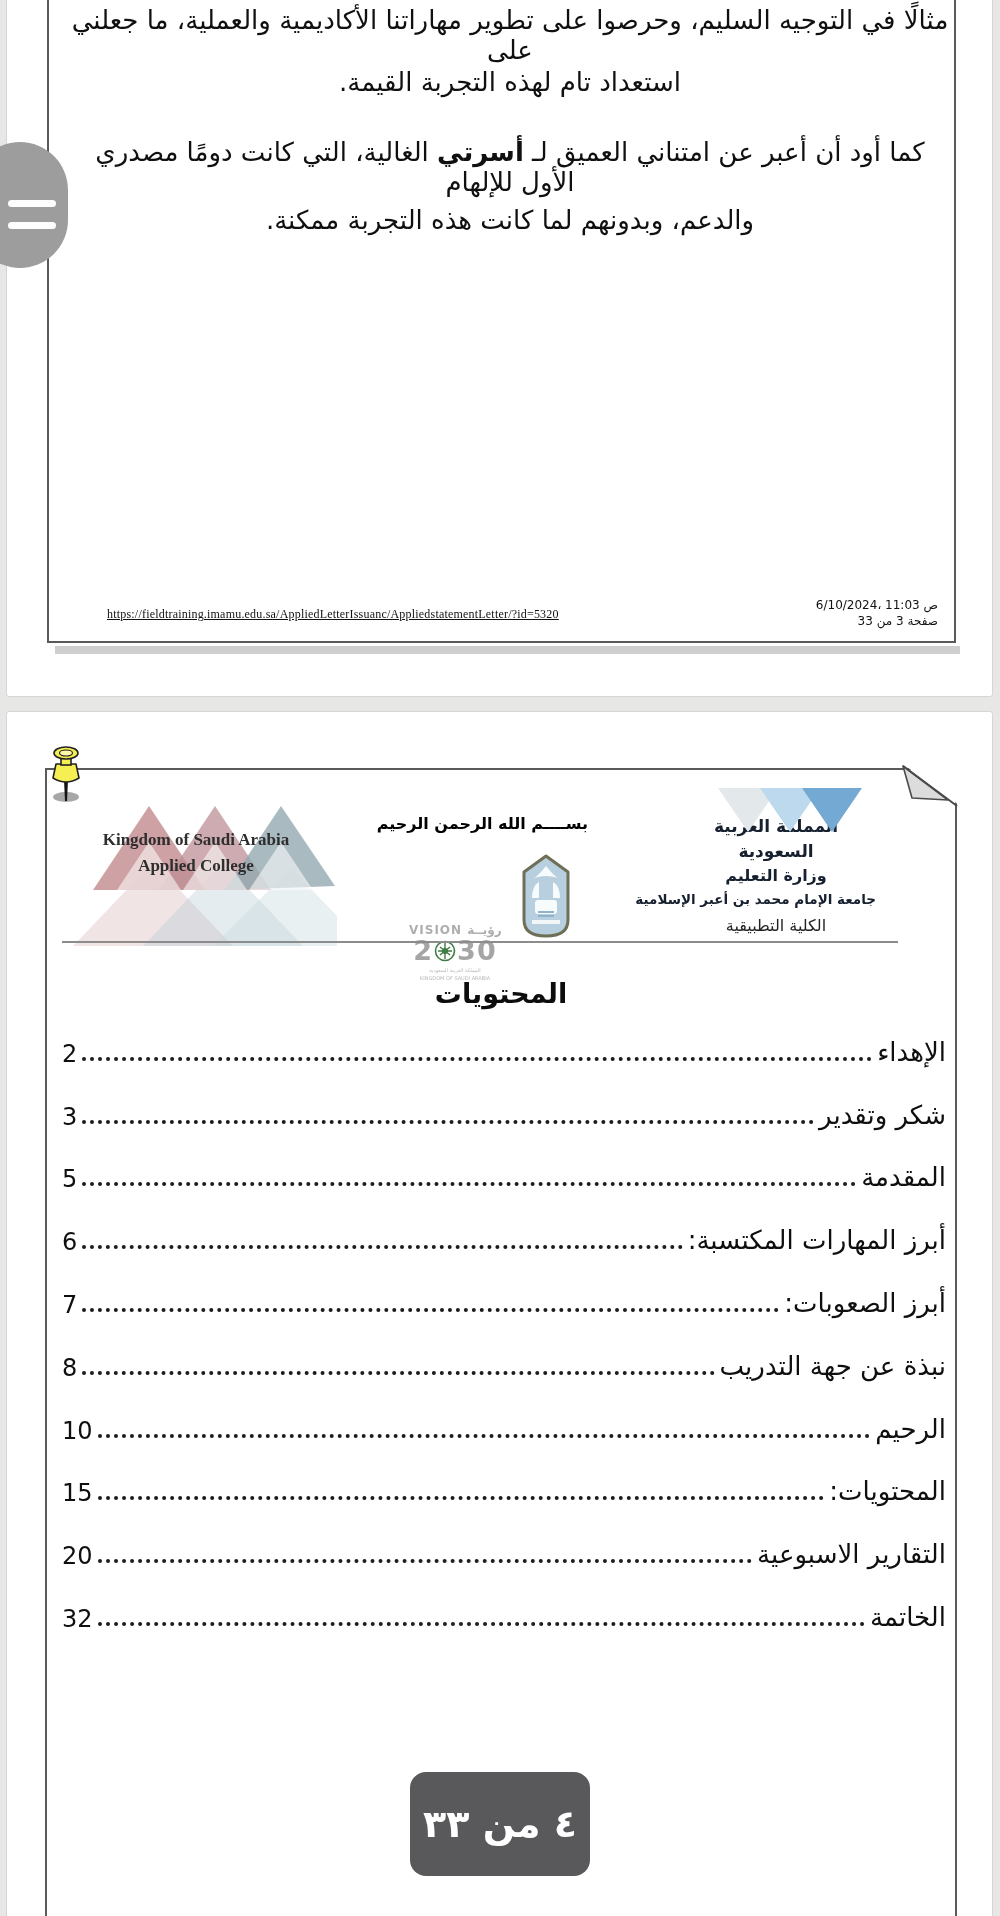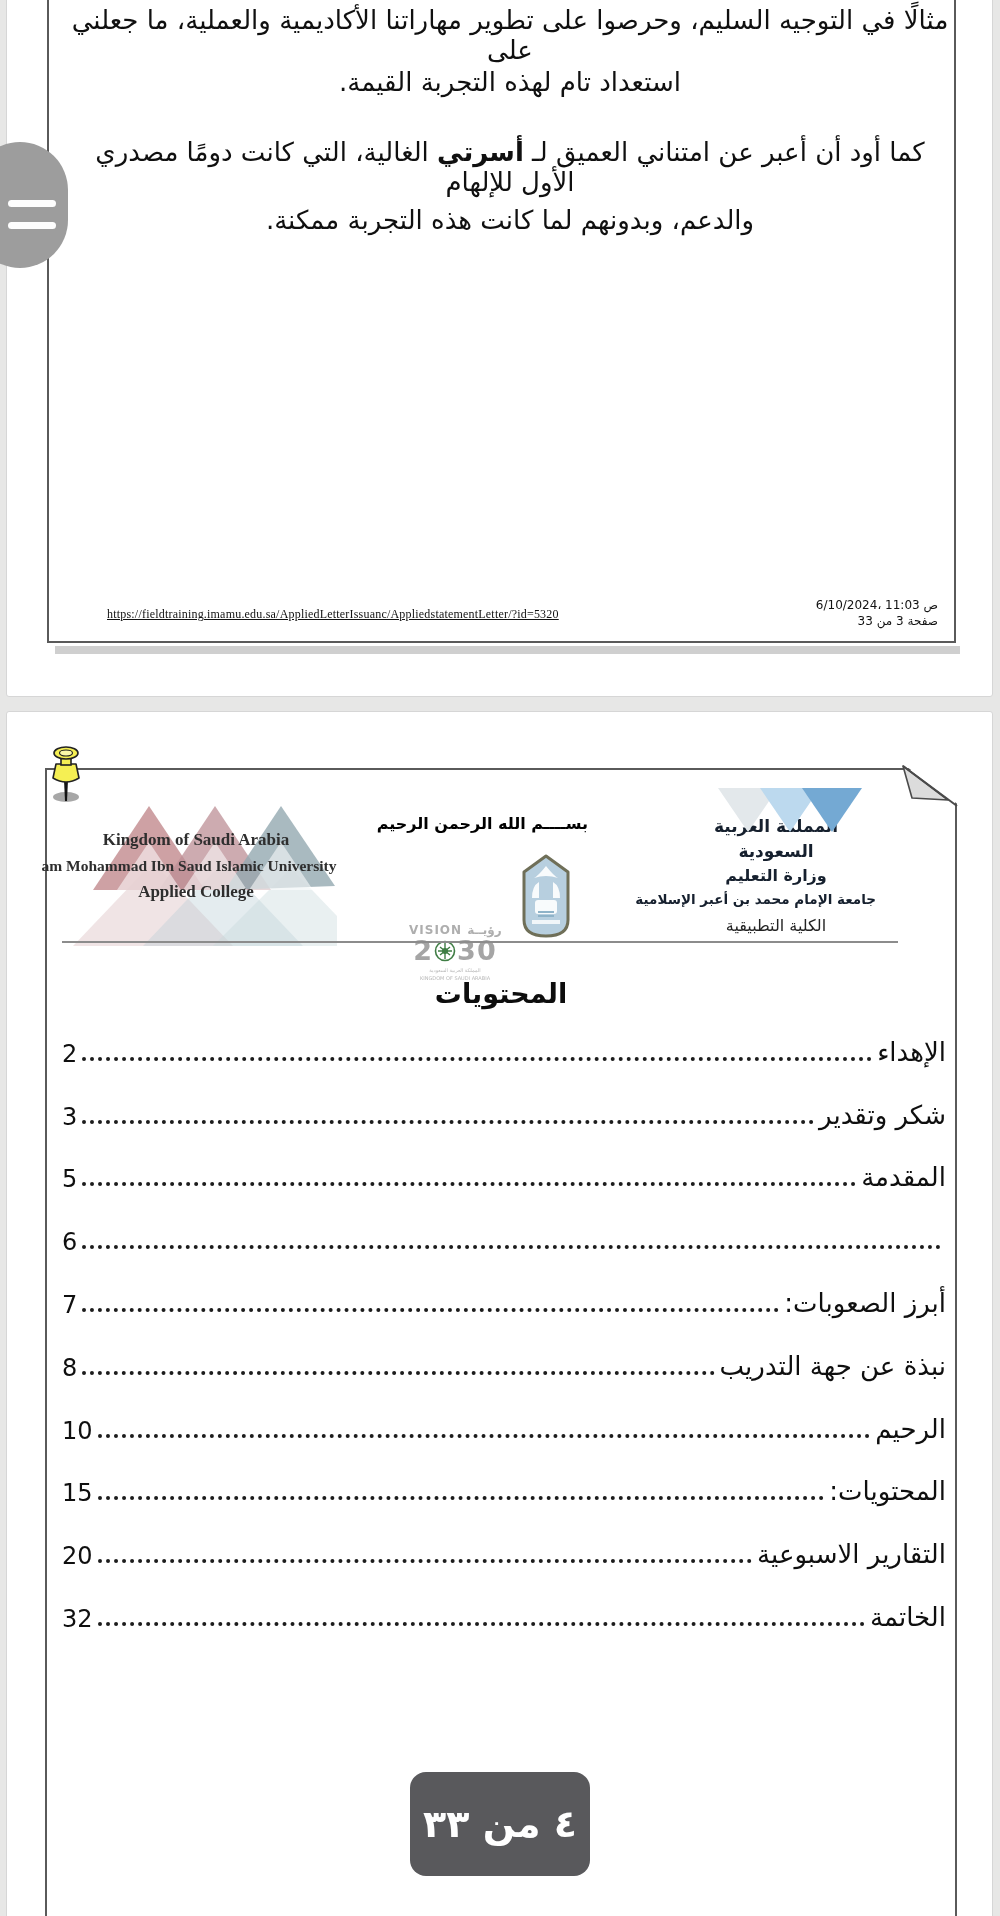--- a/index.html
+++ b/index.html
@@ -135,21 +135,20 @@
   <polygon points="28,112 84,28 140,112" fill="#c2898d" opacity="0.8"></polygon>
   <polygon points="94,112 150,28 206,112" fill="#bc8f96" opacity="0.75"></polygon>
   <polygon points="160,112 216,28 270,108" fill="#93a9b0" opacity="0.8"></polygon>
   <polygon points="52,112 84,64 116,112" fill="#ffffff" opacity="0.55"></polygon>
   <polygon points="118,112 150,64 182,112" fill="#ffffff" opacity="0.55"></polygon>
   <polygon points="184,112 216,64 248,112" fill="#ffffff" opacity="0.55"></polygon>
 </svg>
 
 <div class="eng-block">
   <div class="e1">Kingdom of Saudi Arabia</div>
-  <div class="e3">am Mohammad Ibn Saud Islamic University</div>
   <div class="e4">Applied College</div>
 </div>
 
 <div class="bismillah">بســــم الله الرحمن الرحيم</div>
 
 <div class="vision">
   <div class="v1" dir="ltr">VISION رؤيــة</div>
   <div class="v2" dir="ltr">
     <span>2</span>
     <svg width="22" height="24" viewBox="0 0 22 24">
@@ -213,20 +212,21 @@
       <span class="toc-label">شكر وتقدير</span>
       <span class="toc-leader"></span>
       <span class="toc-page">3</span>
     </div>
     <div class="toc-row">
       <span class="toc-label">المقدمة</span>
       <span class="toc-leader"></span>
       <span class="toc-page">5</span>
     </div>
     <div class="toc-row">
+      <span class="toc-label">أبرز المهارات المكتسبة:</span>
       <span class="toc-leader"></span>
       <span class="toc-page">6</span>
     </div>
     <div class="toc-row">
       <span class="toc-label">أبرز الصعوبات:</span>
       <span class="toc-leader"></span>
       <span class="toc-page">7</span>
     </div>
     <div class="toc-row">
       <span class="toc-label">نبذة عن جهة التدريب</span>

